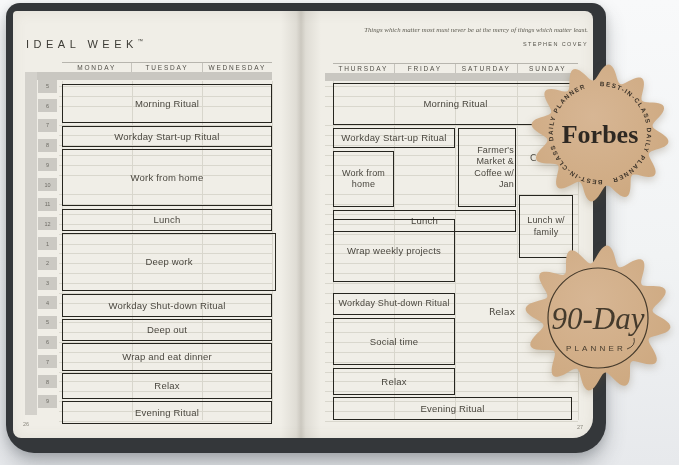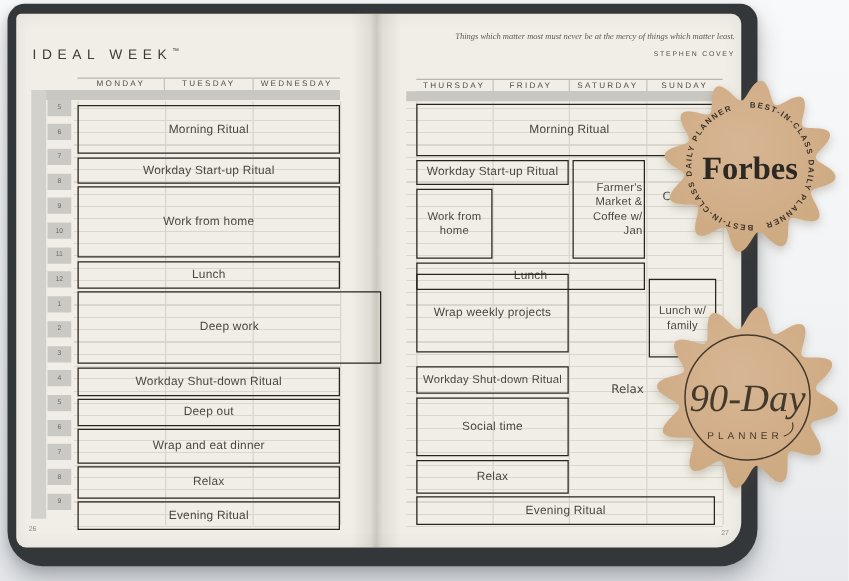--- a/index.html
+++ b/index.html
@@ -91,21 +91,21 @@
         <div class="hcell" style="left: 25px; top: 324.6px;">6</div>
         <div class="hcell" style="left: 25px; top: 344.3px;">7</div>
         <div class="hcell" style="left: 25px; top: 364px;">8</div>
         <div class="hcell" style="left: 25px; top: 383.7px;">9</div>
       </div>
 
     <div class="blk hand" style="left:49px;top:73px;width:210px;height:39px;">Morning Ritual</div>
     <div class="blk hand" style="left:49px;top:115px;width:210px;height:21px;">Workday Start-up Ritual</div>
     <div class="blk hand" style="left:49px;top:138px;width:210px;height:57px;">Work from home</div>
     <div class="blk hand" style="left:49px;top:198px;width:210px;height:22px;">Lunch</div>
-    <div class="blk hand" style="left:49px;top:222px;width:243px;height:58px;">Deep work</div>
+    <div class="blk hand" style="left:49px;top:222px;width:214px;height:58px;">Deep work</div>
     <div class="blk hand" style="left:49px;top:283px;width:210px;height:23px;">Workday Shut-down Ritual</div>
     <div class="blk hand" style="left:49px;top:308px;width:210px;height:22px;">Deep out</div>
     <div class="blk hand" style="left:49px;top:332px;width:210px;height:28px;">Wrap and eat dinner</div>
     <div class="blk hand" style="left:49px;top:362px;width:210px;height:26px;">Relax</div>
     <div class="blk hand" style="left:49px;top:390px;width:210px;height:23px;">Evening Ritual</div>
 
     <div class="pagenum" style="left:10px;top:410px;">26</div>
   </div>
 
   <div class="page right-page">
@@ -128,21 +128,21 @@
     <div class="vline" style="left:216px;top:70px;height:339px;"></div>
     <div class="vline" style="left:277px;top:70px;height:339px;"></div>
 
     <div class="stray" style="left:229px;top:142px;font-size:9px;">C</div>
 
     <div class="blk hand" style="left:32px;top:72px;width:245px;height:42px;">Morning Ritual</div>
     <div class="blk hand" style="left:32px;top:117px;width:122px;height:20px;">Workday Start-up Ritual</div>
     <div class="blk hand small" style="left:32px;top:140px;width:61px;height:56px;">Work from home</div>
     <div class="blk hand small" style="left:157px;top:117px;width:58px;height:79px;text-align:right;">Farmer's Market &amp; Coffee w/ Jan</div>
     <div class="blk hand" style="left:32px;top:199px;width:183px;height:22px;">Lunch</div>
-    <div class="blk hand small" style="left:218px;top:184px;width:54px;height:63px;margin-top:28px;">Lunch w/ family</div>
+    <div class="blk hand small" style="left:218px;top:184px;width:54px;height:63px;">Lunch w/ family</div>
     <div class="blk hand" style="left:32px;top:208px;width:122px;height:63px;">Wrap weekly projects</div>
     <div class="blk hand small" style="left:32px;top:282px;width:122px;height:22px;">Workday Shut-down Ritual</div>
     <div class="blk hand" style="left:32px;top:307px;width:122px;height:47px;">Social time</div>
     <div class="blk hand" style="left:32px;top:357px;width:122px;height:27px;">Relax</div>
     <div class="blk hand" style="left:32px;top:386px;width:239px;height:23px;">Evening Ritual</div>
 
     <div class="stray" style="left:188px;top:295px;font-size:9.5px;">Relax</div>
 
     <div class="pagenum" style="left:276px;top:413px;">27</div>
   </div>

